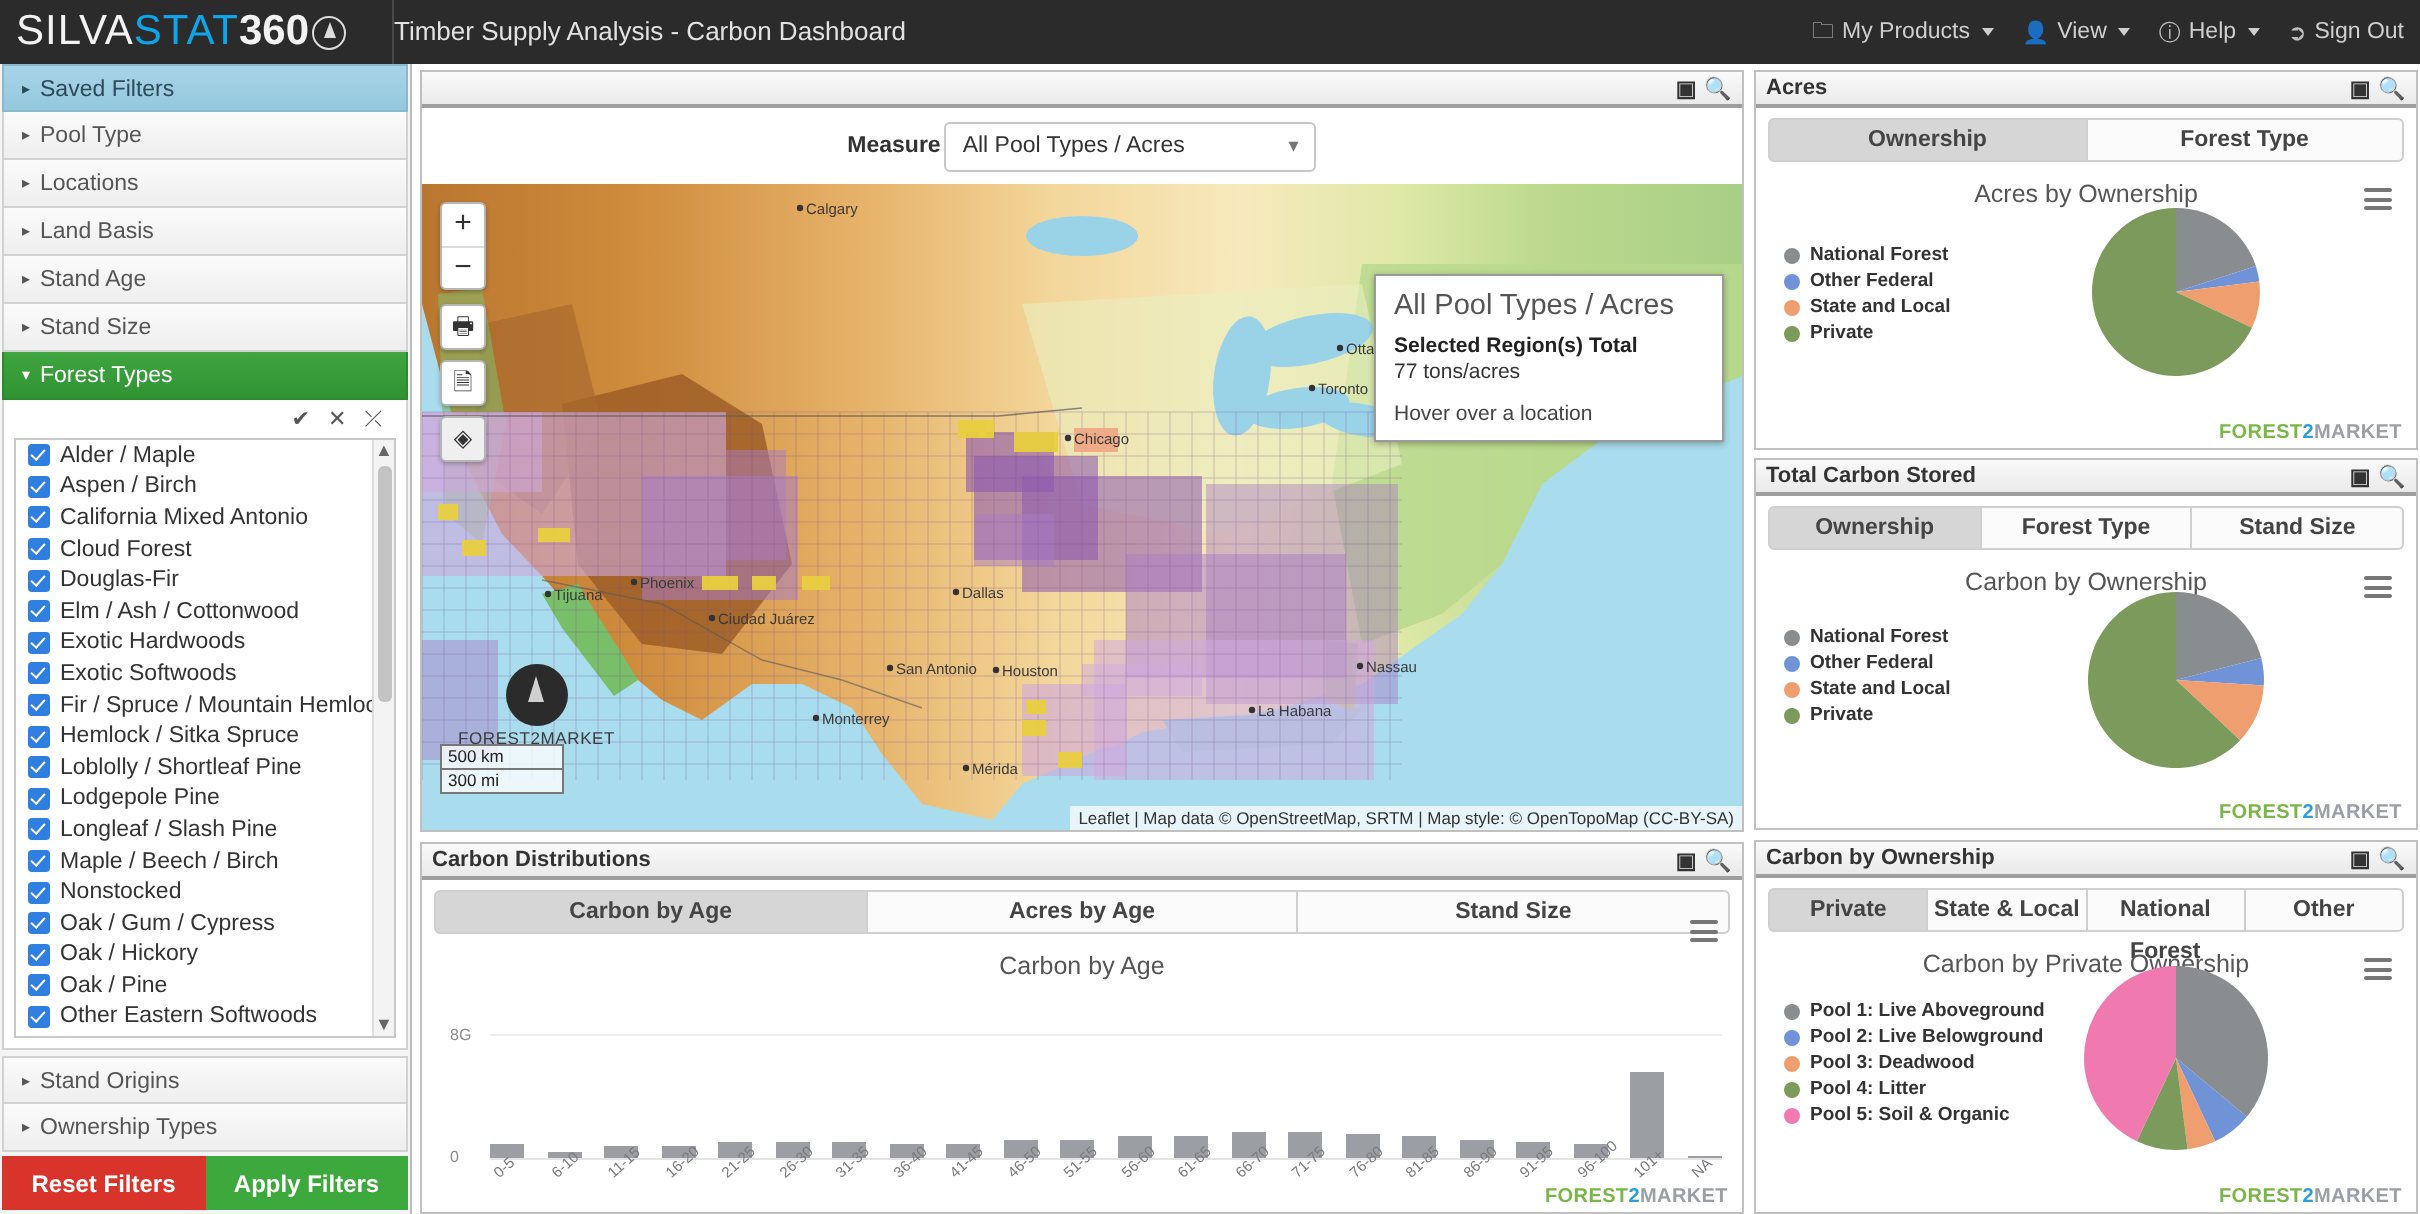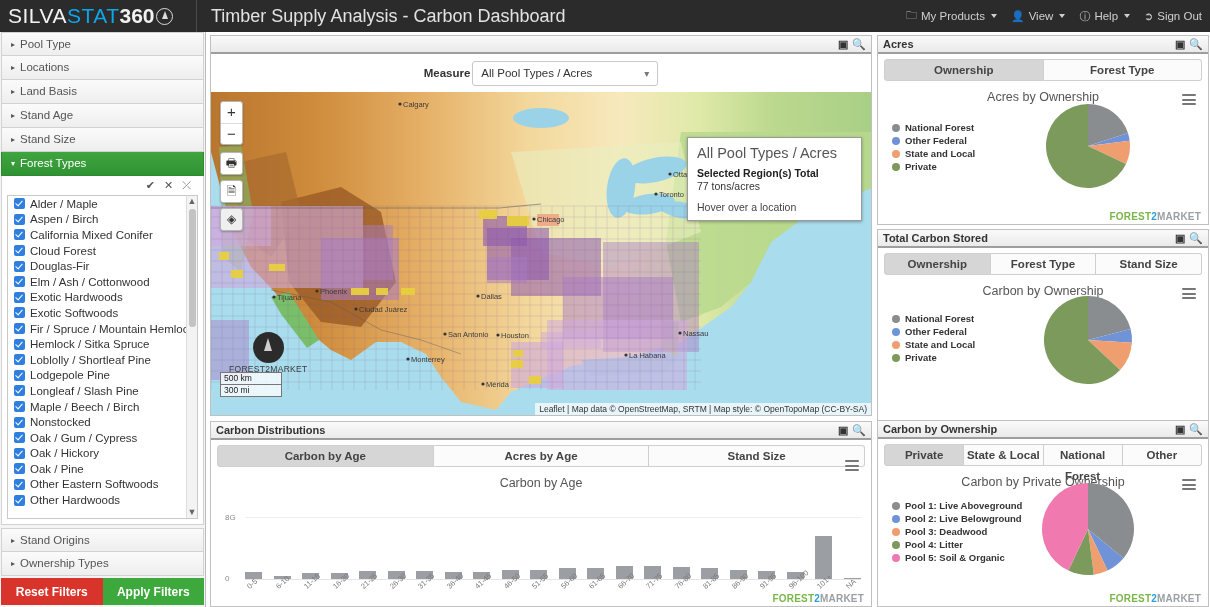--- a/index.html
+++ b/index.html
@@ -36,21 +36,21 @@
     border: 1.5px solid #dcdcdc; margin-left: 1px; position: relative;
     vertical-align: middle;
   }
   .logo-mark::after {
     content: ""; position: absolute; left: 5.5px; top: 2px;
     width: 0; height: 0;
     border-left: 3px solid transparent; border-right: 3px solid transparent;
     border-bottom: 8px solid #dcdcdc;
   }
   #apptitle {
-    color: #e2e2e2; font-size: 18px; padding-left: 14px; flex: 1;
+    color: #e2e2e2; font-size: 13px; flex: 1;
     border-left: 1px solid #4a4a4a; height: 32px; line-height: 32px;
   }
   #topnav { display: flex; align-items: center; padding-right: 8px; gap: 14px; }
   .topnav-item {
     color: #cfcfcf; font-size: 11.5px; display: flex; align-items: center;
     gap: 4px; cursor: pointer; white-space: nowrap;
   }
   .caret { border-left: 3.5px solid transparent; border-right: 3.5px solid transparent;
            border-top: 4px solid #cfcfcf; display: inline-block; margin-left: 2px; }
   .tn-ico { font-size: 11px; opacity: .9; }
@@ -246,21 +246,21 @@
     display: flex; justify-content: space-between;
   }
   .xlab {
     width: 17px; font-size: 7.5px; color: #7a7a7a;
     transform: rotate(-42deg); transform-origin: left top;
     white-space: nowrap; margin-top: 2px;
   }
 
   
   #acres-panel { left: 877px; top: 35px; width: 332px; height: 190px; }
-  #carbon-panel { left: 877px; top: 229px; width: 332px; height: 237px; }
+  #carbon-panel { left: 877px; top: 229px; width: 332px; height: 186px; }
   #own-panel { left: 877px; top: 420px; width: 332px; height: 187px; }
 </style>
 </head>
 <body>
 
 <div id="topbar">
   <div id="logo">
     <span class="logo-txt">
       <span class="logo-silva">SILVA</span>
         <span class="logo-stat">STAT</span>
@@ -286,20 +286,23 @@
       <span class="caret"></span>
     </div>
     <div class="topnav-item">
       <span class="tn-ico">➲</span>
       <span>Sign Out</span>
     </div>
   </div>
 </div>
 
 <div id="sidebar">
+  <div class="acc-item saved">
+    <span class="tri">▸</span><span>Saved Filters</span>
+  </div>
   <div class="acc-item">
     <span class="tri">▸</span><span>Pool Type</span>
   </div>
   <div class="acc-item">
     <span class="tri">▸</span><span>Locations</span>
   </div>
   <div class="acc-item">
     <span class="tri">▸</span><span>Land Basis</span>
   </div>
   <div class="acc-item">
@@ -323,21 +326,21 @@
           <div class="ft-row">
             <span class="cb"></span>
             <span>Alder / Maple</span>
           </div>
           <div class="ft-row">
             <span class="cb"></span>
             <span>Aspen / Birch</span>
           </div>
           <div class="ft-row">
             <span class="cb"></span>
-            <span>California Mixed Conifer</span>
+            <span>California Mixed Antonio</span>
           </div>
           <div class="ft-row">
             <span class="cb"></span>
             <span>Cloud Forest</span>
           </div>
           <div class="ft-row">
             <span class="cb"></span>
             <span>Douglas-Fir</span>
           </div>
           <div class="ft-row">

